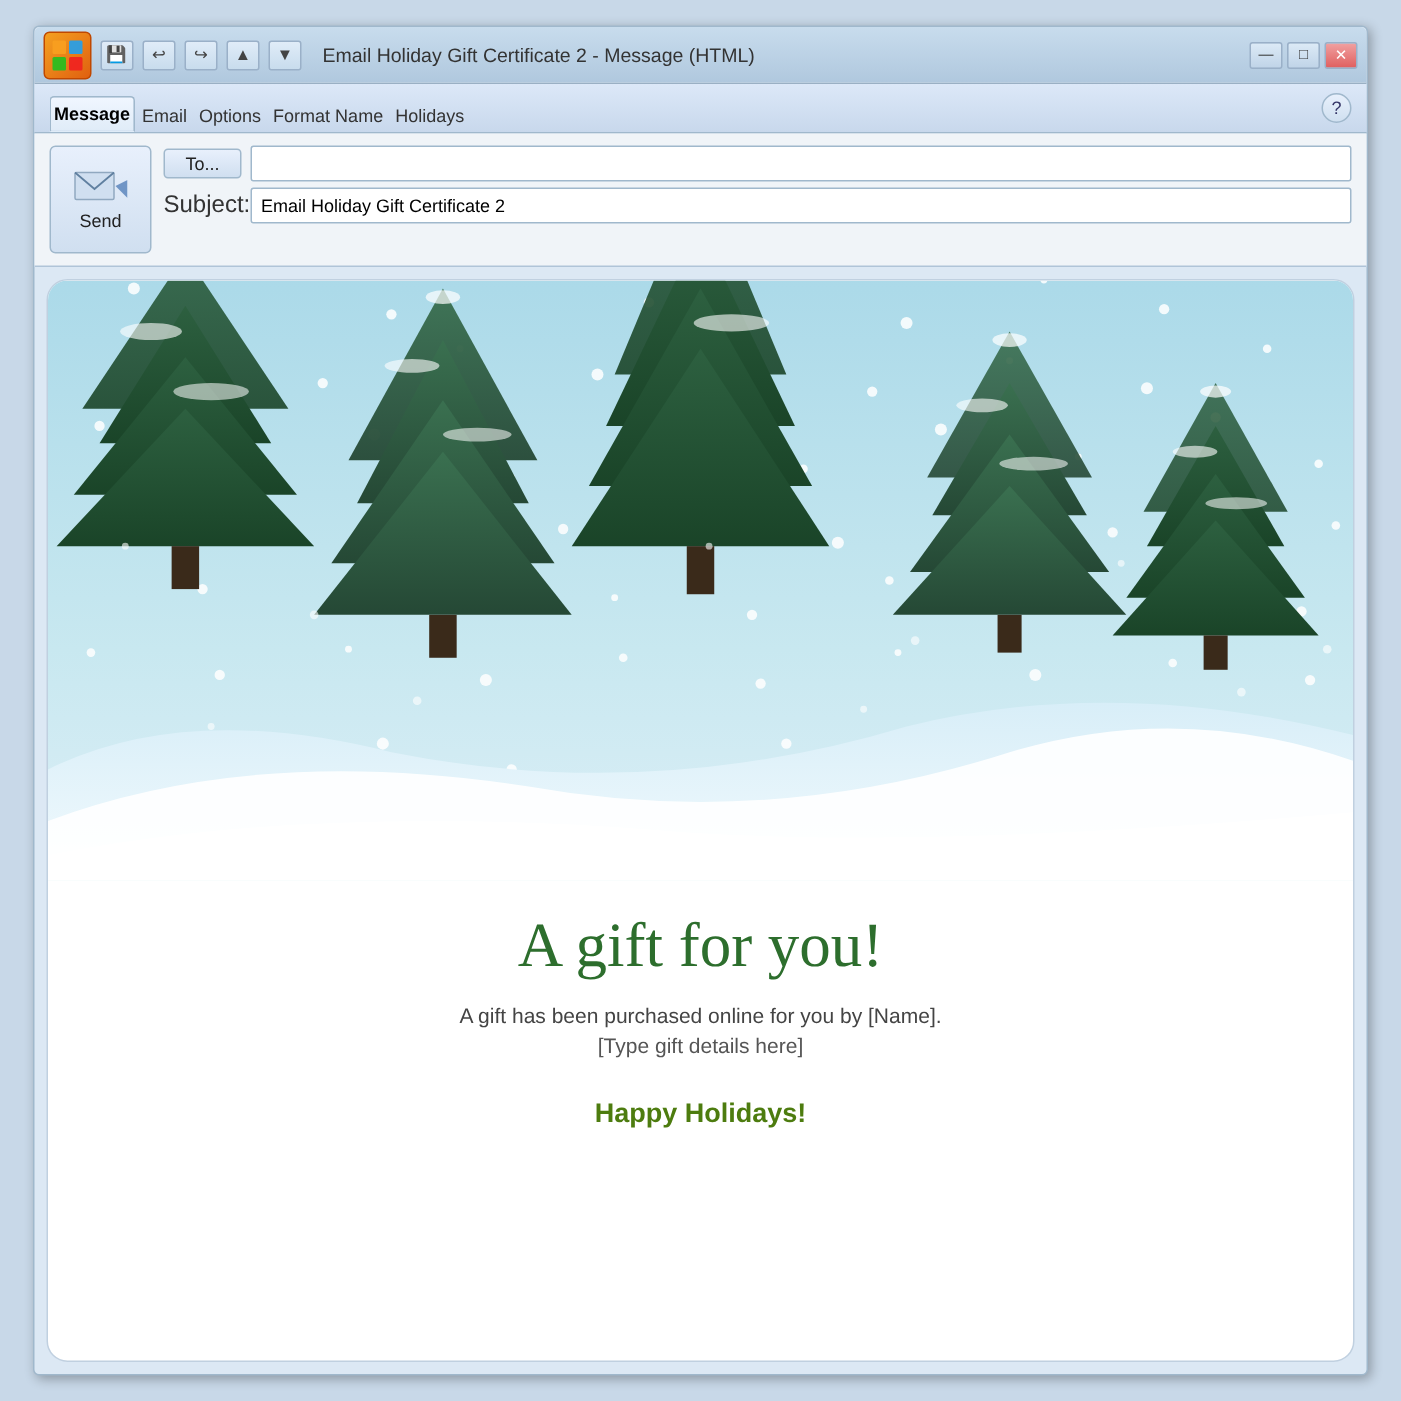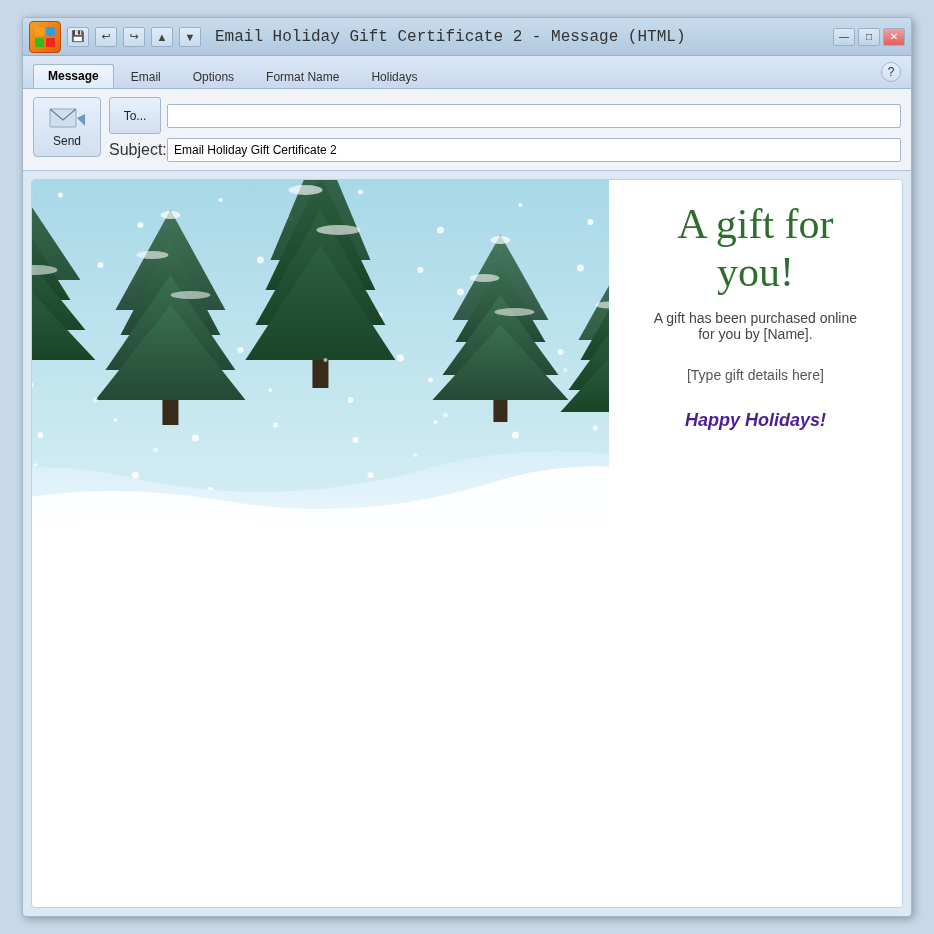--- a/index.html
+++ b/index.html
@@ -90,21 +90,21 @@
       border-bottom: 1px solid #a0b8cc;
     }
     .ribbon-tabs {
       display: flex;
       align-items: flex-end;
       padding: 0 10px;
       height: 32px;
       gap: 2px;
     }
     .ribbon-tab {
-      padding: 4px 14px;
+      padding: 4px 2px;
       font-size: 12px;
       color: #333;
       cursor: pointer;
       background: transparent;
       border: 1px solid transparent;
       border-bottom: none;
       border-radius: 3px 3px 0 0;
     }
     .ribbon-tab.active {
       background: linear-gradient(to bottom, #f0f6ff, #e0ecf8);
@@ -133,21 +133,21 @@
     .email-form {
       background: #f0f4f8;
       padding: 8px 10px;
       border-bottom: 1px solid #b0c4d8;
       display: flex;
       align-items: flex-start;
       gap: 8px;
     }
     .send-btn {
       width: 68px;
-      height: 60px;
+      height: 72px;
       background: linear-gradient(to bottom, #e8f0fc, #d0dff0);
       border: 1px solid #a0b8cc;
       border-radius: 4px;
       display: flex;
       flex-direction: column;
       align-items: center;
       justify-content: center;
       gap: 2px;
       cursor: pointer;
     }
@@ -167,21 +167,21 @@
       flex-direction: column;
       gap: 4px;
     }
     .field-row {
       display: flex;
       align-items: center;
       gap: 6px;
     }
     .field-btn {
       width: 52px;
-      height: 37px;
+      height: 20px;
       background: linear-gradient(to bottom, #e8f0fc, #d0dff0);
       border: 1px solid #a0b8cc;
       border-radius: 3px;
       font-size: 12px;
       color: #222;
       cursor: pointer;
       display: flex;
       align-items: center;
       justify-content: center;
     }
@@ -216,23 +216,24 @@
       font-size: 12px;
       outline: none;
     }
 
     
     .email-body {
       flex: 1;
       background: white;
       margin: 8px;
       border: 1px solid #c0d0e0;
-      border-radius: 4px;
+      border-radius: 14px;
       overflow: hidden;
       display: flex;
+      flex-direction: column;
     }
 
     
     .holiday-image {
       width: 100%;
       height: 400px;
       position: relative;
       overflow: hidden;
     }
 
@@ -250,31 +251,30 @@
     }
     .gift-title {
       font-size: 42px;
       color: #2d6e2d;
       font-family: Georgia, serif;
       margin-bottom: 14px;
     }
     .gift-subtitle {
       font-size: 14px;
       color: #444;
-      margin-bottom: 25px;
+      margin-bottom: 4px;
     }
     .gift-details {
       font-size: 14px;
       color: #555;
       margin-bottom: 27px;
     }
     .gift-closing {
       font-size: 18px;
-      color: #4c1d95;
-      font-style: italic;
+      color: #4d7c0f;
       font-weight: bold;
     }
   </style>
 </head>
 <body>
 
 <div class="window">
 
   <div class="title-bar">
     <div class="title-bar-left">
@@ -284,21 +284,21 @@
           <rect x="12" y="1" width="9" height="9" rx="1" fill="#20a0f0" opacity="0.9"></rect>
           <rect x="1" y="12" width="9" height="9" rx="1" fill="#20c020" opacity="0.9"></rect>
           <rect x="12" y="12" width="9" height="9" rx="1" fill="#f02020" opacity="0.9"></rect>
         </svg>
       </div>
       <div class="title-bar-btn">💾</div>
       <div class="title-bar-btn">↩</div>
       <div class="title-bar-btn">↪</div>
       <div class="title-bar-btn">▲</div>
       <div class="title-bar-btn">▼</div>
-      <div style="font-size:16px; color:#333; margin-left:8px;font-family:Liberation Mono, monospace;">Email Holiday Gift Certificate 2 - Message (HTML)</div>
+      <div style="font-size:13px; color:#333; margin-left:8px;">Email Holiday Gift Certificate 2 - Message (HTML)</div>
     </div>
     <div class="title-bar-spacer"></div>
     <div class="title-bar-controls">
       <div class="ctrl-btn">—</div>
       <div class="ctrl-btn">□</div>
       <div class="ctrl-btn close">✕</div>
     </div>
   </div>
 
   <div class="ribbon">

